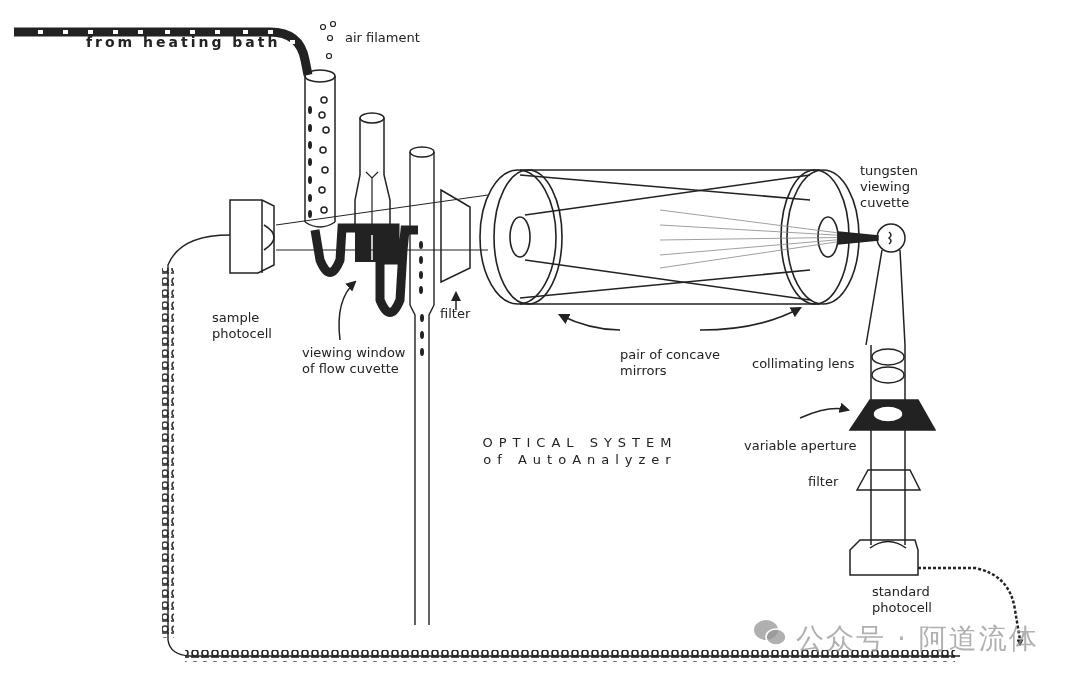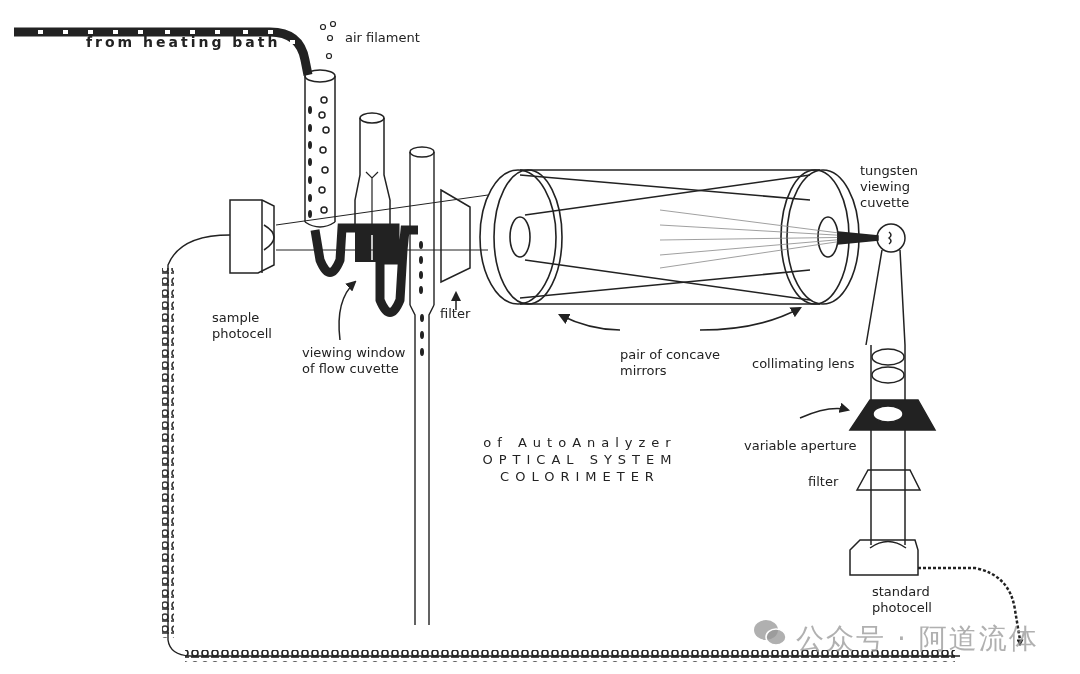--- a/index.html
+++ b/index.html
@@ -207,22 +207,21 @@
 <div class="lbl" style="left:808px; top:474px;">filter</div>
 
 <div class="lbl c" style="left:848px; top:584px; width:75px;margin-left:24px;">
   <div>standard</div>
   <div>photocell</div>
 </div>
 
 <div class="lbl record" style="left:958px; top:648px;margin-top:34px;">to record</div>
 
 <div class="title">
+  <span>OPTICAL SYSTEM</span>
   <span>of AutoAnalyzer</span>
-  <span>OPTICAL SYSTEM</span>
-  <span>COLORIMETER</span>
 </div>
 
 <svg class="wm-icon" viewBox="0 0 36 30">
   <ellipse cx="14" cy="12" rx="12" ry="10" fill="rgba(150,150,150,0.75)"></ellipse>
   <ellipse cx="24" cy="19" rx="10" ry="8" fill="rgba(150,150,150,0.75)" stroke="#fff" stroke-width="1.5"></ellipse>
 </svg>
 <div class="watermark" style="left:796px;">公众号 · 阿道流体</div>
 
 </body></html>

